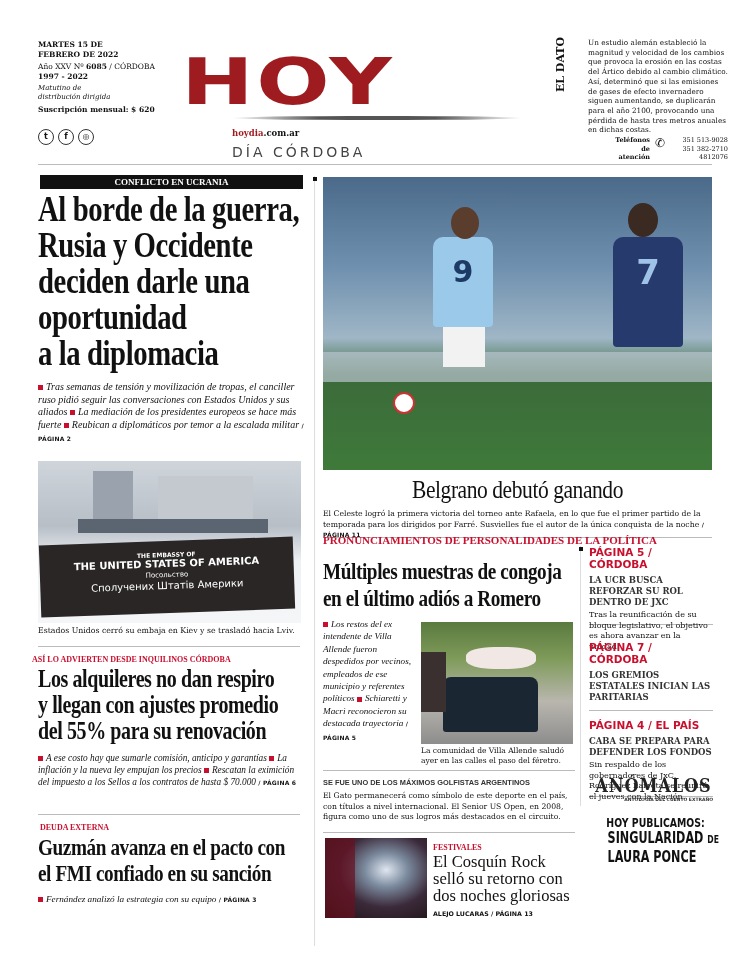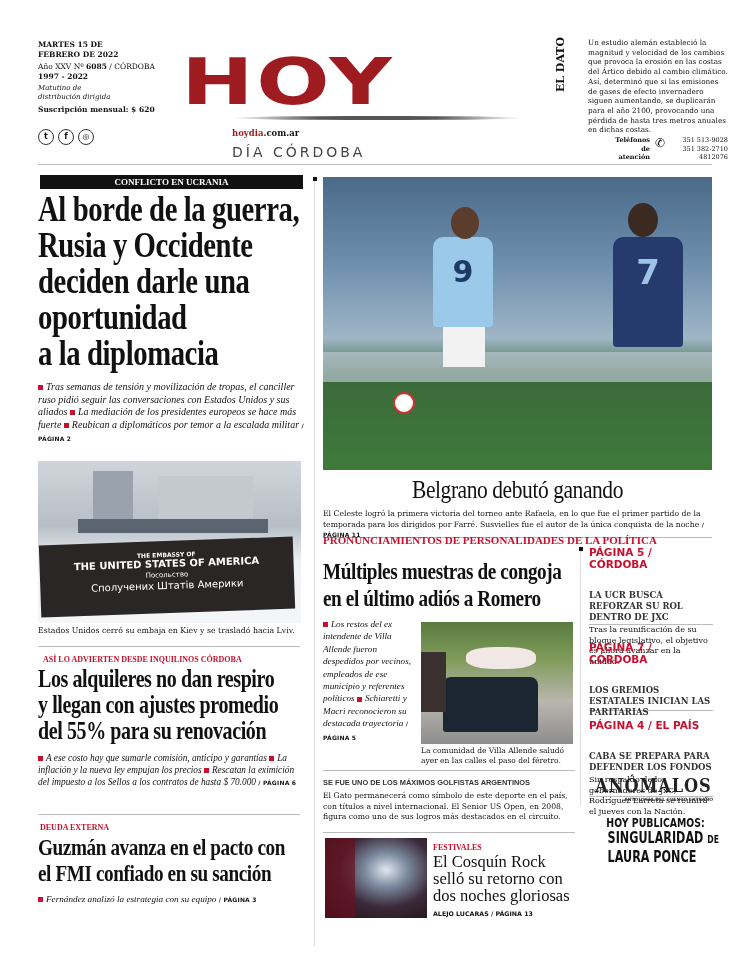--- a/index.html
+++ b/index.html
@@ -6,21 +6,21 @@
 body{width:750px;height:957px;background:#fff;font-family:"DejaVu Serif",serif;color:#111;position:relative;overflow:hidden}
 .abs{position:absolute}
 .red{color:#c8102e}
 .hl{font-family:"Liberation Serif",serif;font-weight:bold;color:#111;transform-origin:left top;letter-spacing:-0.5px}
 .sq{display:inline-block;width:5px;height:5px;background:#c8102e;margin-right:3px;vertical-align:middle}
 .pg{font-family:"DejaVu Sans",sans-serif;font-weight:bold;font-style:normal;font-size:6px;letter-spacing:0.2px}
 .kicker{font-family:"Liberation Serif",serif;font-weight:bold;font-size:9px;color:#c8102e;text-transform:uppercase}
 .sep{background:#bbb;height:1px}
 .italic{font-style:italic;font-family:"Liberation Serif",serif}
 .sidehead{font-family:"DejaVu Sans",sans-serif;font-weight:bold;font-size:10.5px;color:#c8102e}
-.sidesub{font-family:"DejaVu Serif",serif;font-weight:bold;font-size:8.5px;color:#333;line-height:11px;margin-top:20px}
+.sidesub{font-family:"DejaVu Serif",serif;font-weight:bold;font-size:8.5px;color:#333;line-height:11px;margin-top:5px}
 .sidetxt{font-size:8px;line-height:10.5px;margin-top:2px}
 .circle{width:16px;height:16px;border:1px solid #333;border-radius:50%;display:inline-flex;align-items:center;justify-content:center;font-size:8px;margin-right:4px;font-family:"DejaVu Sans",sans-serif;font-weight:bold}
 </style>
 </head>
 <body>
 
 <div class="abs" style="left:38px;top:40px;width:180px;font-size:7.5px;line-height:9.5px">
   <div style="font-weight:bold">
     <div>MARTES 15 DE</div>
     <div>FEBRERO DE 2022</div>
@@ -90,21 +90,21 @@
     <div style="font-size:6px;margin-top:10px;font-weight:bold">THE EMBASSY OF</div>
     <div style="font-size:10px;font-weight:bold">THE UNITED STATES OF AMERICA</div>
     <div style="font-size:7px;margin-top:2px">Посольство</div>
     <div style="font-size:10px;margin-top:1px">Сполучених Штатів Америки</div>
   </div>
 </div>
 <div class="abs" style="left:38px;top:626px;font-size:7.8px">Estados Unidos cerró su embaja en Kiev y se trasladó hacia Lviv.</div>
 
 <div class="abs sep" style="left:38px;top:646px;width:262px"></div>
 
-<div class="abs kicker" style="left:43px;top:655px;font-size:8px">ASÍ LO ADVIERTEN DESDE INQUILINOS CÓRDOBA</div>
+<div class="abs kicker" style="left:32px;top:655px;font-size:8px">ASÍ LO ADVIERTEN DESDE INQUILINOS CÓRDOBA</div>
 <div class="abs" style="left:38px;top:666px;width:290px">
   <div class="hl" style="font-size:25px;line-height:26px;transform:scaleX(0.80);white-space:nowrap">Los alquileres no dan respiro</div>
   <div class="hl" style="font-size:25px;line-height:26px;transform:scaleX(0.80);white-space:nowrap">y llegan con ajustes promedio</div>
   <div class="hl" style="font-size:25px;line-height:26px;transform:scaleX(0.80);white-space:nowrap">del 55% para su renovación</div>
 </div>
 <div class="abs italic" style="left:38px;top:752px;width:265px;font-size:9.3px;line-height:12px">
   <span class="sq"></span><span>A ese costo hay que sumarle comisión, anticipo y garantías</span>
   <span class="sq"></span><span>La inflación y la nueva ley empujan los precios</span>
   <span class="sq"></span><span>Rescatan la eximición del impuesto a los Sellos a los contratos de hasta $ 70.000</span>
   <span class="pg">/ PÁGINA 6</span>

